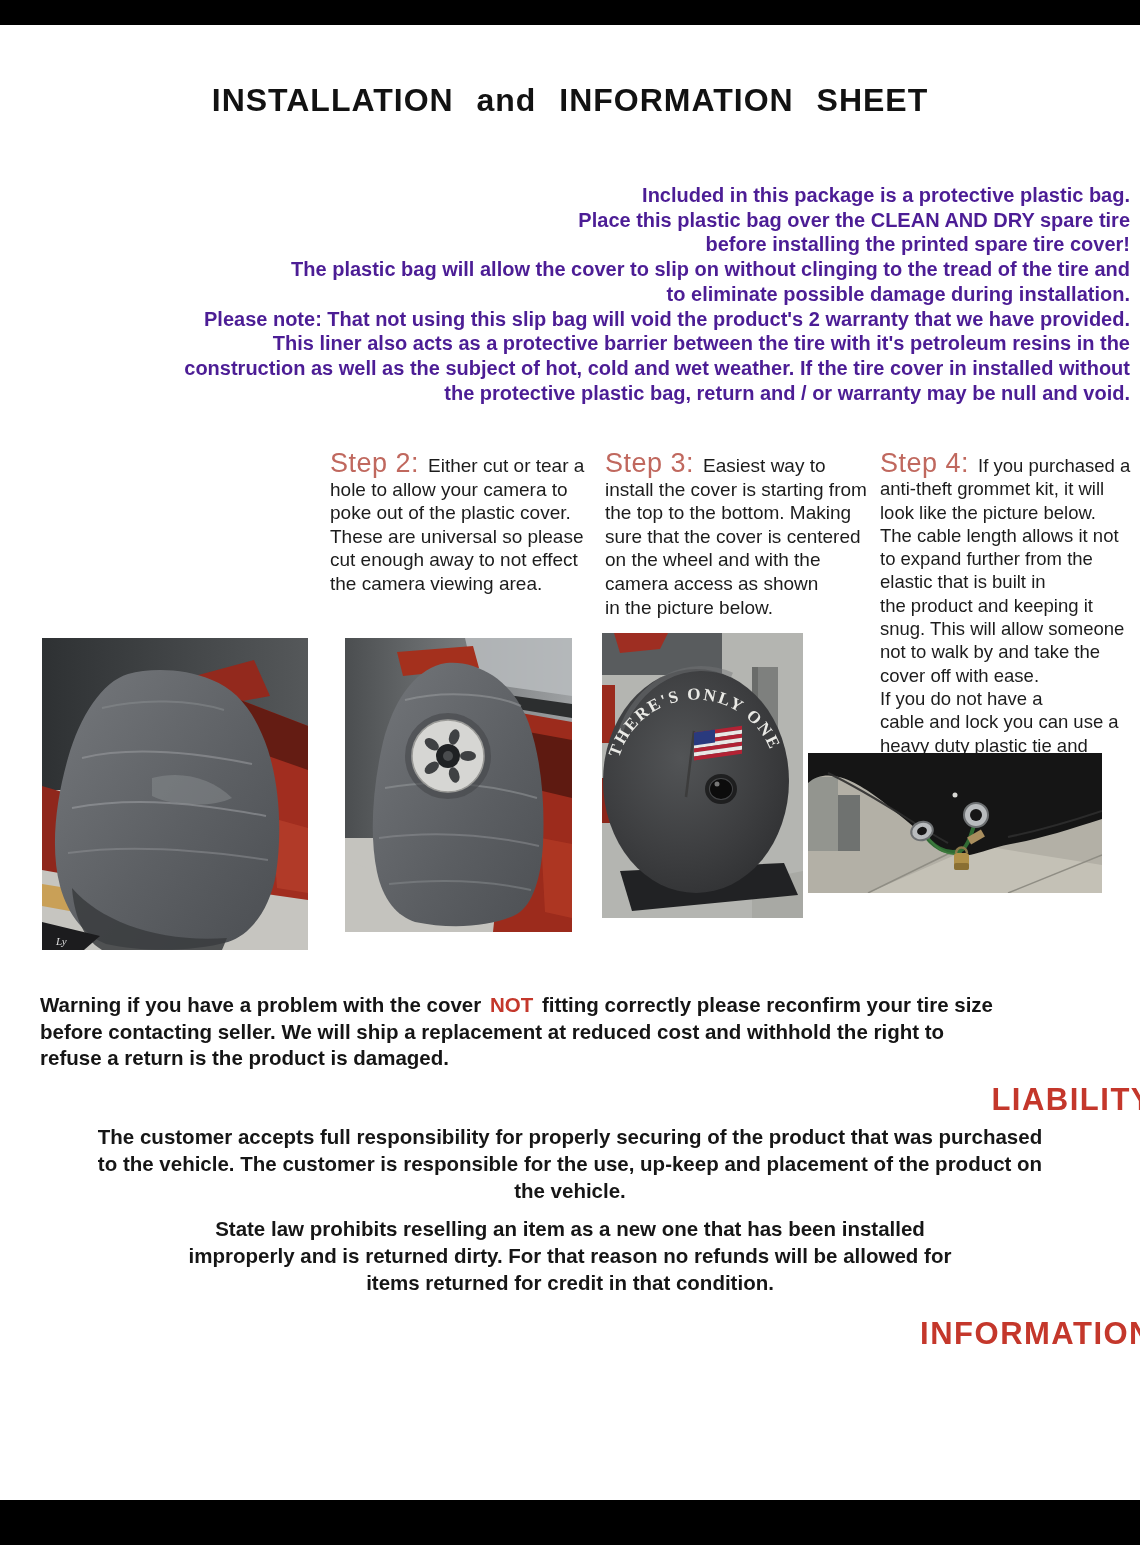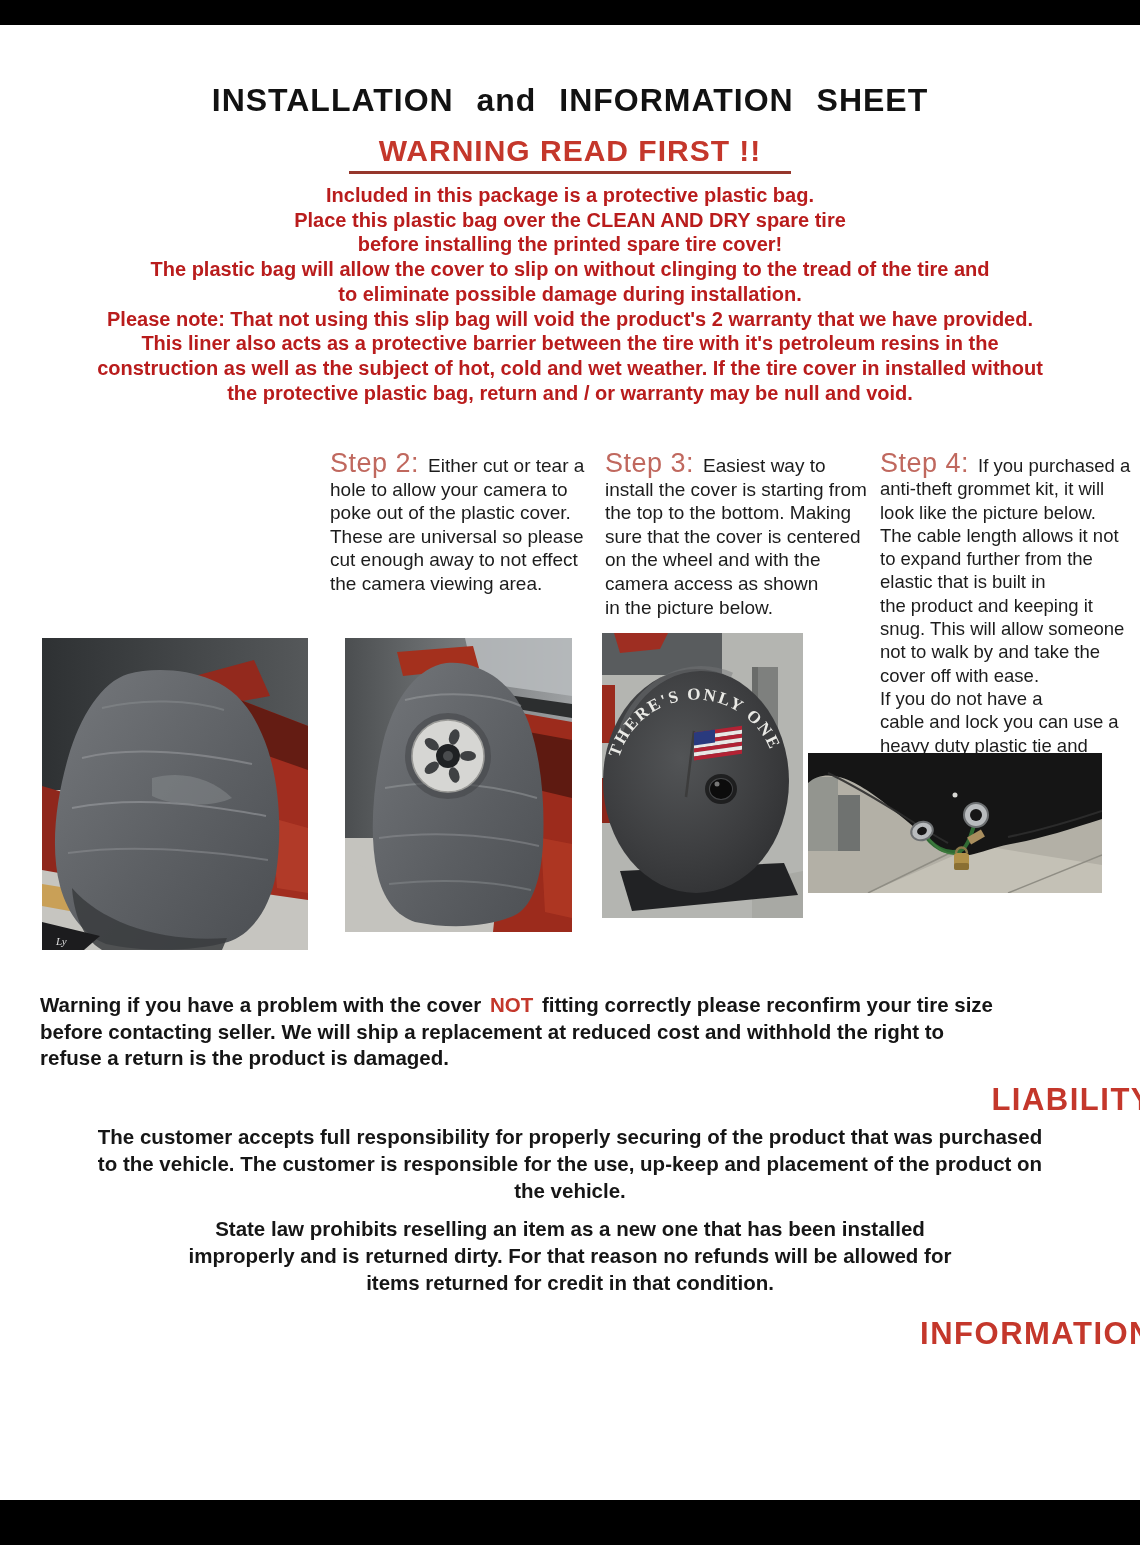--- a/index.html
+++ b/index.html
@@ -9,22 +9,22 @@
   .bar.top{top:0;height:25px;}
   .bar.bottom{top:1500px;height:45px;}
 
   h1.title{position:absolute;top:82px;left:0;width:1140px;margin:0;text-align:center;
     font-size:32px;font-weight:bold;letter-spacing:1px;word-spacing:13px;color:#121212;}
 
   .warn-wrap{position:absolute;top:134px;left:0;width:1140px;text-align:center;}
   .warn-head{display:inline-block;font-size:30px;font-weight:bold;color:#c4372b;
     letter-spacing:1px;padding:0 30px 3px 30px;border-bottom:3px solid #96372c;}
 
-  p.intro{position:absolute;top:183px;left:10px;width:1120px;margin:0;text-align:center;
-    font-size:20px;font-weight:bold;line-height:24.7px;white-space:pre-line;color:#b91c1c;}
+  p.intro{position:absolute;top:183px;left:10px;width:1120px;margin:0;text-align:right;
+    font-size:20px;font-weight:bold;line-height:24.7px;white-space:pre-line;color:#4c1d95;}
 
   .step{position:absolute;top:452px;font-size:19px;line-height:23.6px;color:#1c1c1c;}
   .step .sbody{white-space:pre-line;}
   .slabel{font-size:27px;color:#c0685e;margin-right:9px;letter-spacing:.5px;}
   .step1{left:35px;width:284px;}
   .step2{left:330px;width:262px;}
   .step3{left:605px;width:266px;}
   .step4{left:880px;width:260px;font-size:18.5px;line-height:23.3px;}
 
   .photo{position:absolute;}
@@ -50,21 +50,20 @@
   .p3{top:1356px;left:30px;width:1080px;}
 </style>
 </head>
 <body>
 
 <div class="sheet">
   <div class="bar top"></div>
 
   <h1 class="title">INSTALLATION and INFORMATION SHEET</h1>
 
-  <div class="warn-wrap"><span class="warn-head">WARNING READ FIRST !!</span></div>
 
   <p class="intro">Included in this package is a protective plastic bag.
 Place this plastic bag over the CLEAN AND DRY spare tire
 before installing the printed spare tire cover!
 The plastic bag will allow the cover to slip on without clinging to the tread of the tire and
 to eliminate possible damage during installation.
 Please note: That not using this slip bag will void the product's 2 warranty that we have provided.
 This liner also acts as a protective barrier between the tire with it's petroleum resins in the
 construction as well as the subject of hot, cold and wet weather. If the tire cover in installed without
 the protective plastic bag, return and / or warranty may be null and void.</p>

